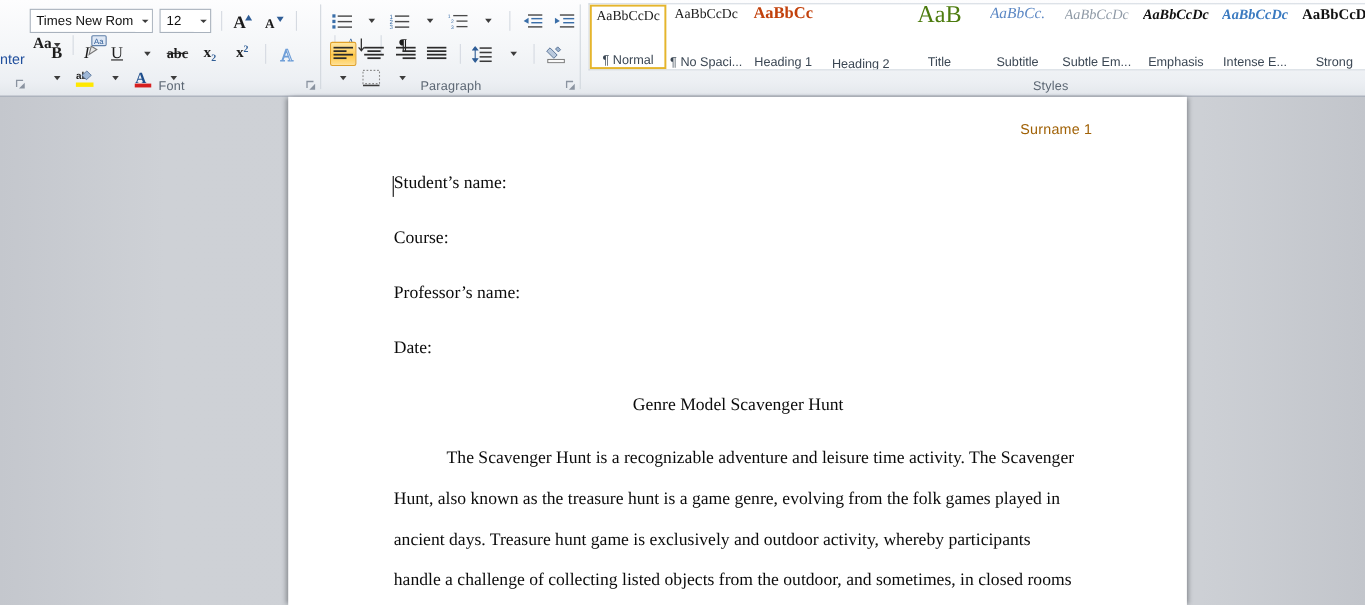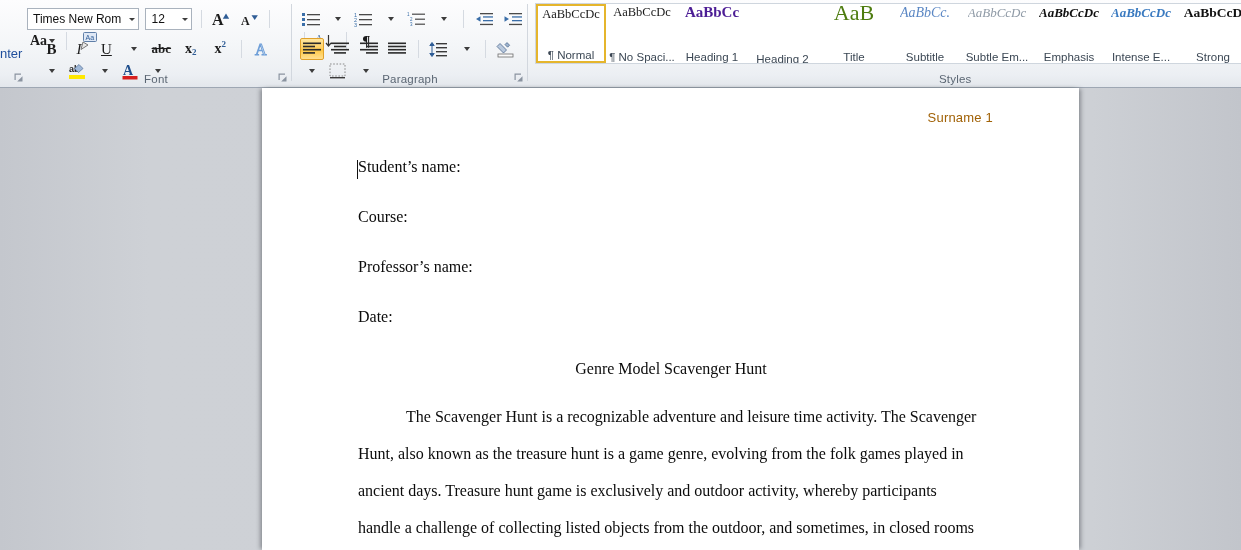--- a/index.html
+++ b/index.html
@@ -412,21 +412,21 @@
     <div id="stylesbox" style="left:6px;">
         <div class="stile active" style="left: 0px; width: 70px;">
           <div class="prev" style="color: rgb(26, 26, 26); font-weight: normal; font-style: normal; font-size: 12.5px;">AaBbCcDc</div>
           <div class="nm">¶ Normal</div>
         </div>
         <div class="stile" style="left: 70px; width: 72px;">
           <div class="prev" style="color: rgb(26, 26, 26); font-weight: normal; font-style: normal; font-size: 12.5px;">AaBbCcDc</div>
           <div class="nm">¶ No Spaci...</div>
         </div>
         <div class="stile" style="left: 142px; width: 68px;">
-          <div class="prev" style="color: #4c1d95; font-weight: bold; font-style: normal; font-size: 15px;">AaBbCс</div>
+          <div class="prev" style="color: #c2410c; font-weight: bold; font-style: normal; font-size: 15px;">AaBbCс</div>
           <div class="nm">Heading 1</div>
         </div>
         <div class="stile" style="left: 210px; width: 73px;">
           <div class="prev" style="color: rgb(58, 122, 192); font-weight: normal; font-style: normal; font-size: 14px; margin-top: 44px;">AaBbCc</div>
           <div class="nm">Heading 2</div>
         </div>
         <div class="stile" style="left: 283px; width: 70px;">
           <div class="prev" style="color: #4d7c0f; font-weight: normal; font-style: normal; font-size: 22px;">AaB</div>
           <div class="nm">Title</div>
         </div>

